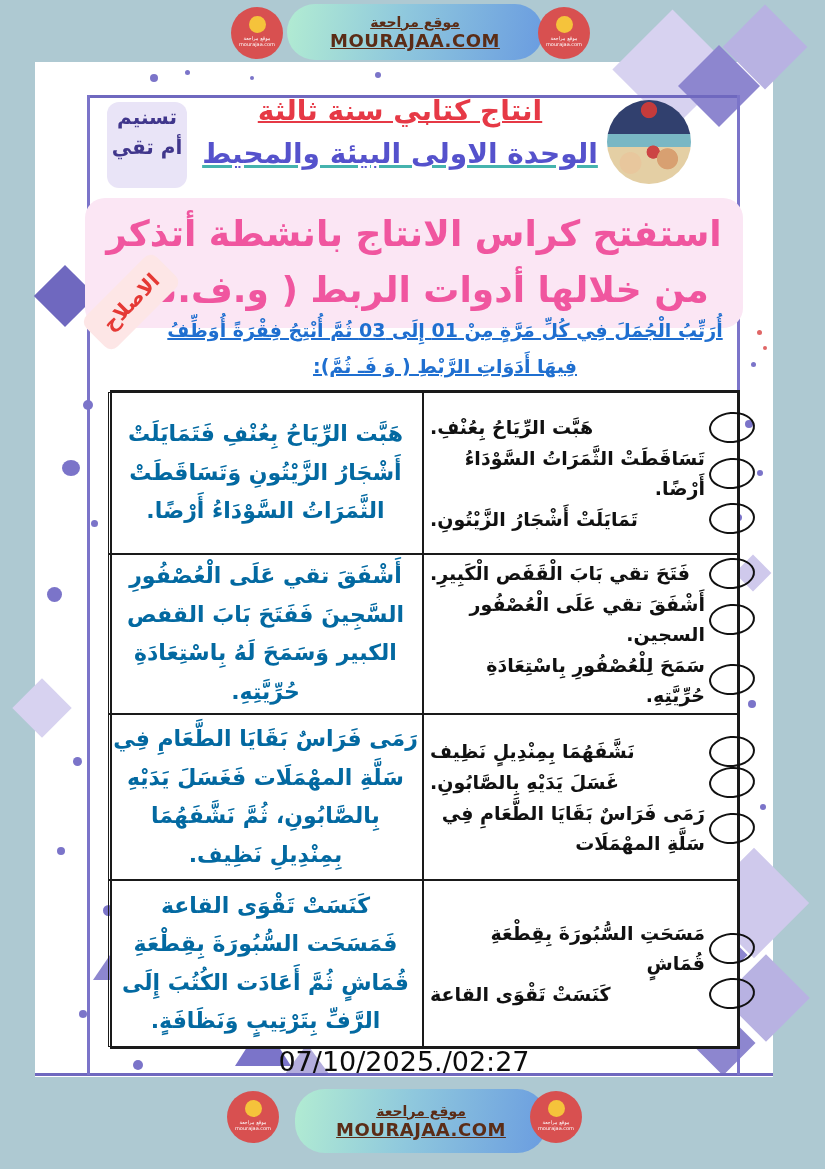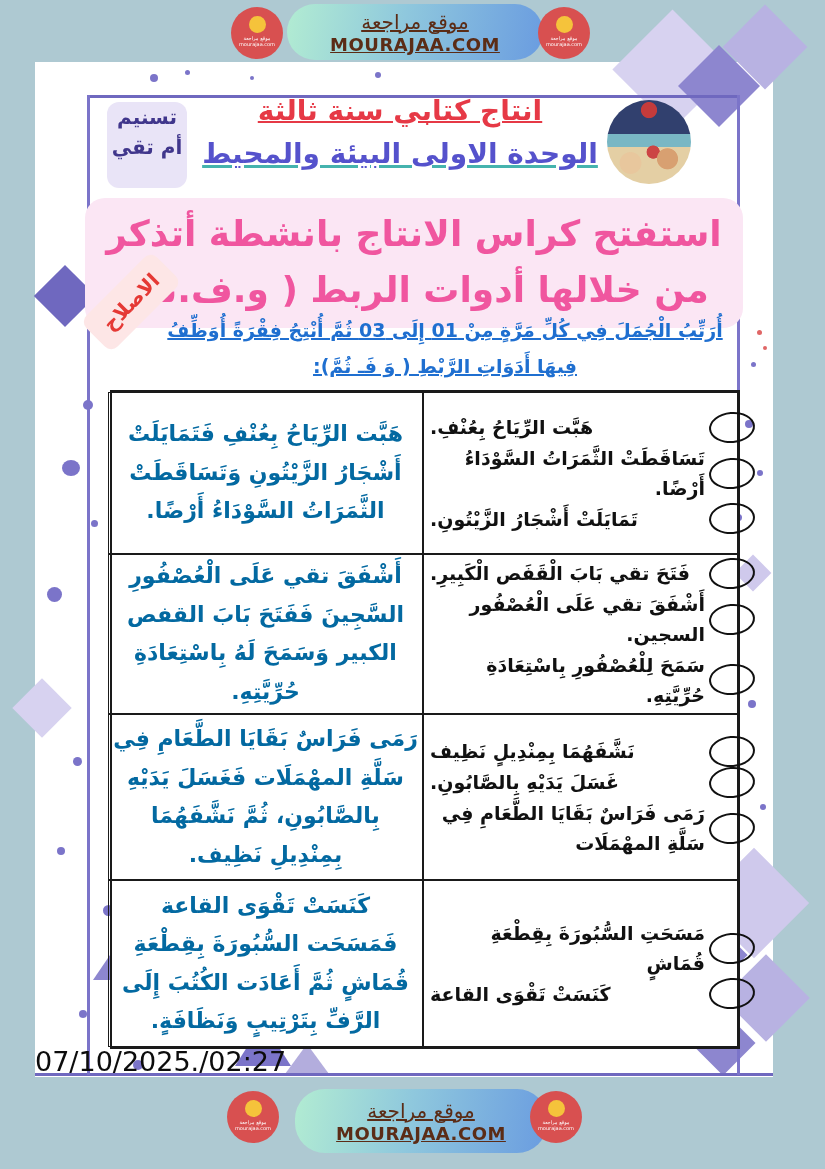--- a/index.html
+++ b/index.html
@@ -16,21 +16,21 @@
   
   .deco { position:absolute; z-index:0; }
   .diamond { transform:rotate(45deg); }
   .dot { border-radius:50%; background:#7b74c9; }
   .tri { width:0; height:0; }
 
   
   .banner-zone { position:absolute; left:0; width:825px; z-index:5; }
   .pill { position:absolute; border-radius:30px; background:linear-gradient(100deg,#b2ecd2 0%,#8fc8dd 45%,#6a9ce0 100%);
           display:flex; flex-direction:column; align-items:center; justify-content:center; }
-  .pill .ar   { font-size:20px; font-weight:normal; color:#5b2c16; text-decoration:underline; }
+  .pill .ar   { font-size:14px; font-weight:bold; color:#5b2c16; text-decoration:underline; }
   .pill .dom  { font-size:18px; font-weight:bold; color:#5b2c16; text-decoration:underline; letter-spacing:.5px; }
   .logo { position:absolute; width:52px; height:52px; border-radius:50%; background:#d85050; text-align:center; }
   .logo .book { width:17px; height:17px; border-radius:50%; background:#f5c33b; margin:9px auto 2px; }
   .logo .cap  { color:#ffffff; font-size:5px; line-height:1.2; }
 
   
   .name-box { position:absolute; left:72px; top:40px; width:80px; height:86px; background:#e9e4f7;
               border-radius:12px; display:flex; flex-direction:column; align-items:center; 
               color:#40368c; font-weight:bold; font-size:20px; line-height:1.5; z-index:3; direction:rtl; }
   .titles { position:absolute; left:150px; top:32px; width:430px; text-align:center; direction:rtl; z-index:3; }
@@ -63,21 +63,21 @@
               border:2px solid #1a1a1a; background:#fff; }
   .cell { border:1px solid #1a1a1a; overflow:visible; }
   .cell-sent { padding:4px 2px 4px 6px; display:flex; flex-direction:column; justify-content:center; }
   .sent-row { display:flex; align-items:center;justify-content:space-between; }
   .oval { flex:0 0 auto; width:46px; height:31px; border:2.5px solid #111; border-radius:50%;
           margin-left:4px; margin-right:-20px; transform:rotate(-5deg); background:transparent; }
   .sent-text { font-size:19px; font-weight:bold; color:#111; text-align:right; line-height:1.6; }
   .cell-ans { padding:8px 4px; display:flex; align-items:center; justify-content:center;
               color:#0369a1; font-weight:bold; font-size:22px; text-align:center; line-height:1.75; }
 
-  .datetime { position:absolute; left:0; top:984px; width:738px; text-align:left; z-index:2;
+  .datetime { position:absolute; left:0; top:984px; width:738px; text-align:center; z-index:2;
               font-size:27px; color:#0c0c0c; }
 
   .footer-zone { top:1077px; height:92px; }
 </style>
 </head>
 <body>
 
 <div class="page">
 
   <div class="banner-zone" style="top:0;height:62px;">

